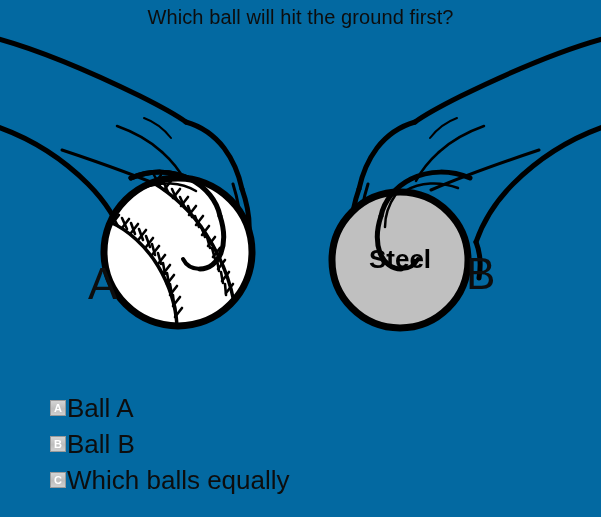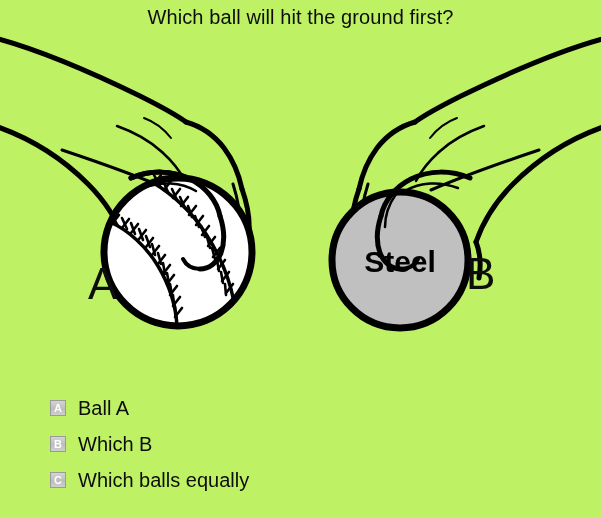--- a/index.html
+++ b/index.html
@@ -7,21 +7,21 @@
     padding: 0;
     background: #ffffff;
   }
   body {
     font-family: "Liberation Sans", sans-serif;
   }
   #slide {
     position: relative;
     width: 601px;
     height: 517px;
-    background: #bef264;
+    background: #0369a1;
     overflow: hidden;
   }
   #question-title {
     position: absolute;
     left: 0;
     top: 6px;
     width: 601px;
     text-align: center;
     font-size: 20px;
     color: #0d0d0d;
@@ -44,21 +44,21 @@
     line-height: 1;
   }
   #ball-a-letter { left: 88px; top: 262px; }
   #ball-b-letter { left: 466px; top: 252px; }
   #steel-label {
     position: absolute;
     left: 340px;
     top: 245px;
     width: 120px;
     text-align: center;
-    font-size: 30px;
+    font-size: 26px;
     font-weight: bold;
     color: #000000;
     font-family: "Liberation Sans", sans-serif;
     line-height: 1.1;
     pointer-events: none;
   }
   #options {
     position: absolute;
     left: 50px;
     top: 390px;
@@ -79,22 +79,22 @@
     font-size: 11px;
     font-weight: bold;
     font-family: "Liberation Sans", sans-serif;
     display: flex;
     align-items: center;
     justify-content: center;
     box-sizing: border-box;
     line-height: 1;
   }
   .option-label {
-    margin-left: 12px;
-    font-size: 20px;
+    margin-left: 1px;
+    font-size: 26px;
     color: #0d0d0d;
     font-family: "Liberation Sans", sans-serif;
     white-space: nowrap;
   }
 </style>
 </head>
 <body>
 
 <div id="slide">
 
@@ -236,21 +236,21 @@
 
   <div id="options">
 
     <div class="option-row">
       <span class="option-badge">A</span>
       <span class="option-label">Ball A</span>
     </div>
 
     <div class="option-row">
       <span class="option-badge">B</span>
-      <span class="option-label">Which B</span>
+      <span class="option-label">Ball B</span>
     </div>
 
     <div class="option-row">
       <span class="option-badge">C</span>
       <span class="option-label">Which balls equally</span>
     </div>
 
   </div>
 
 </div>

